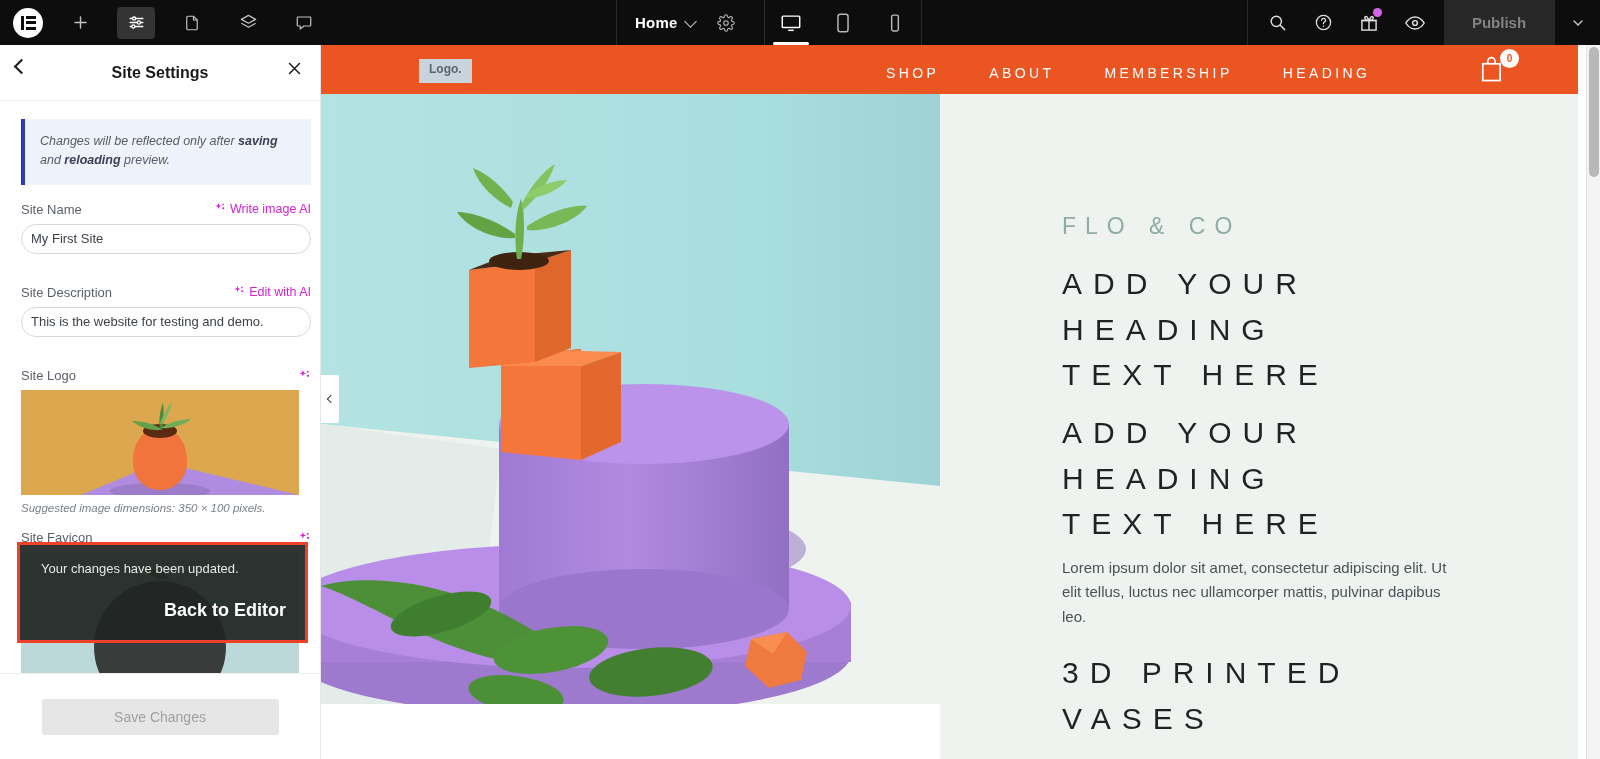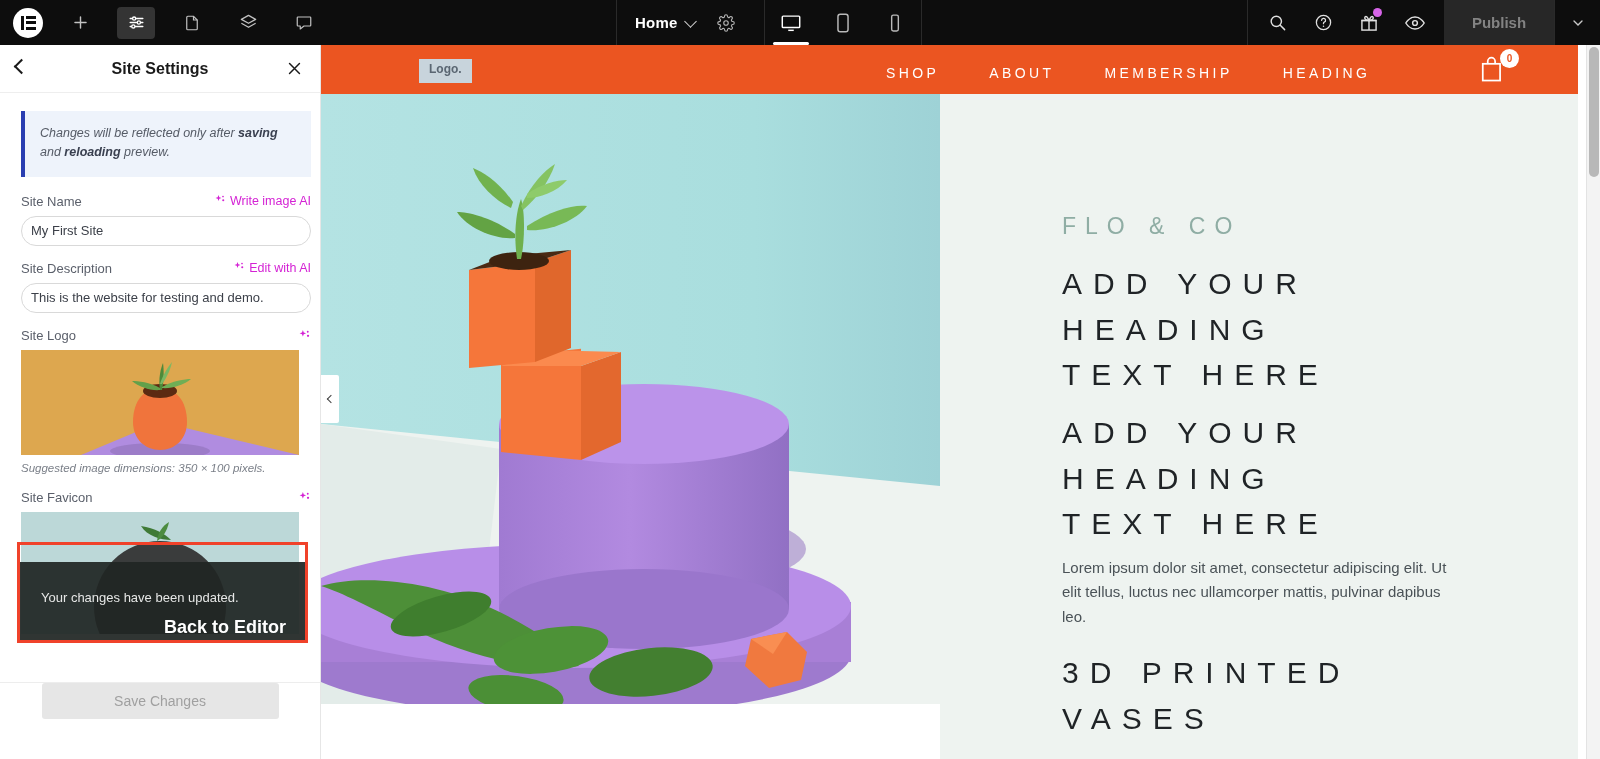--- a/index.html
+++ b/index.html
@@ -106,21 +106,21 @@
 
   
   .sidebar {
     position: absolute; top: 45px; left: 0;
     width: 321px; height: 714px;
     background: #ffffff;
     border-right: 1px solid #e6e6e6;
     overflow: hidden;
   }
   .panel-head {
-    height: 48px; display: flex; align-items: center;
+    height: 56px; display: flex; align-items: center;
     border-bottom: 1px solid #eeeeee;
     position: relative;
   }
   .back-chev {
     position: absolute; left: 16px; top: 16px;
     width: 11px; height: 11px;
     border-left: 2px solid #1a1a1a; border-bottom: 2px solid #1a1a1a;
     transform: rotate(45deg);
   }
   .panel-title {
@@ -157,21 +157,21 @@
   }
   .sparkle { display:inline-block; }
 
   .text-input {
     width: 100%; height: 30px;
     border: 1px solid #d9d9d9; border-radius: 15px;
     font-size: 13px; color: #3c4049;
     padding: 0 9px;
     font-family: "Liberation Sans", sans-serif;
     background: #fff;
-    margin-bottom: 15px;
+    margin-bottom: 31px;
   }
 
   .logo-preview {
     width: 278px; height: 105px;
     margin-bottom: 7px;
     position: relative; overflow: hidden;
     background: #dda74f;
   }
   .hint {
     font-size: 11.5px; font-style: italic; color: #7a7f88;
@@ -186,38 +186,37 @@
   
   .toast-outline {
     position: absolute; left: 17px; top: 497px;
     width: 291px; height: 101px;
     border: 3px solid #f0422a;
     z-index: 40;
   }
   .toast {
     position: absolute; inset: 0;
     background: rgba(32,38,36,0.93);
-    padding: 28px 18px 0 18px;
-    margin-top: 17px;
+    padding: 16px 18px 0 18px;
   }
   .toast-msg {
     color: #e6e7e6; font-size: 13px;
     margin-left: 3px;
   }
   .toast-action {
     position: absolute; right: 19px; top: 55px;
     color: #ffffff; font-size: 18px; font-weight: bold;
   }
 
   .save-zone {
     position: absolute; left: 0; bottom: 0;
-    width: 320px; height: 77px;
+    width: 320px; height: 86px;
     background: #ffffff;
     border-top: 1px solid #ededed;
-    display: flex; align-items: flex-start; justify-content: center;
+    display: flex; align-items: center; justify-content: center;
   }
   .save-btn {
     width: 237px; height: 36px;
     background: #e6e6e6; color: #a0a0a0;
     border: none; border-radius: 3px;
     font-size: 14px; font-family: "Liberation Sans", sans-serif;
   }
 
   
   .preview {

